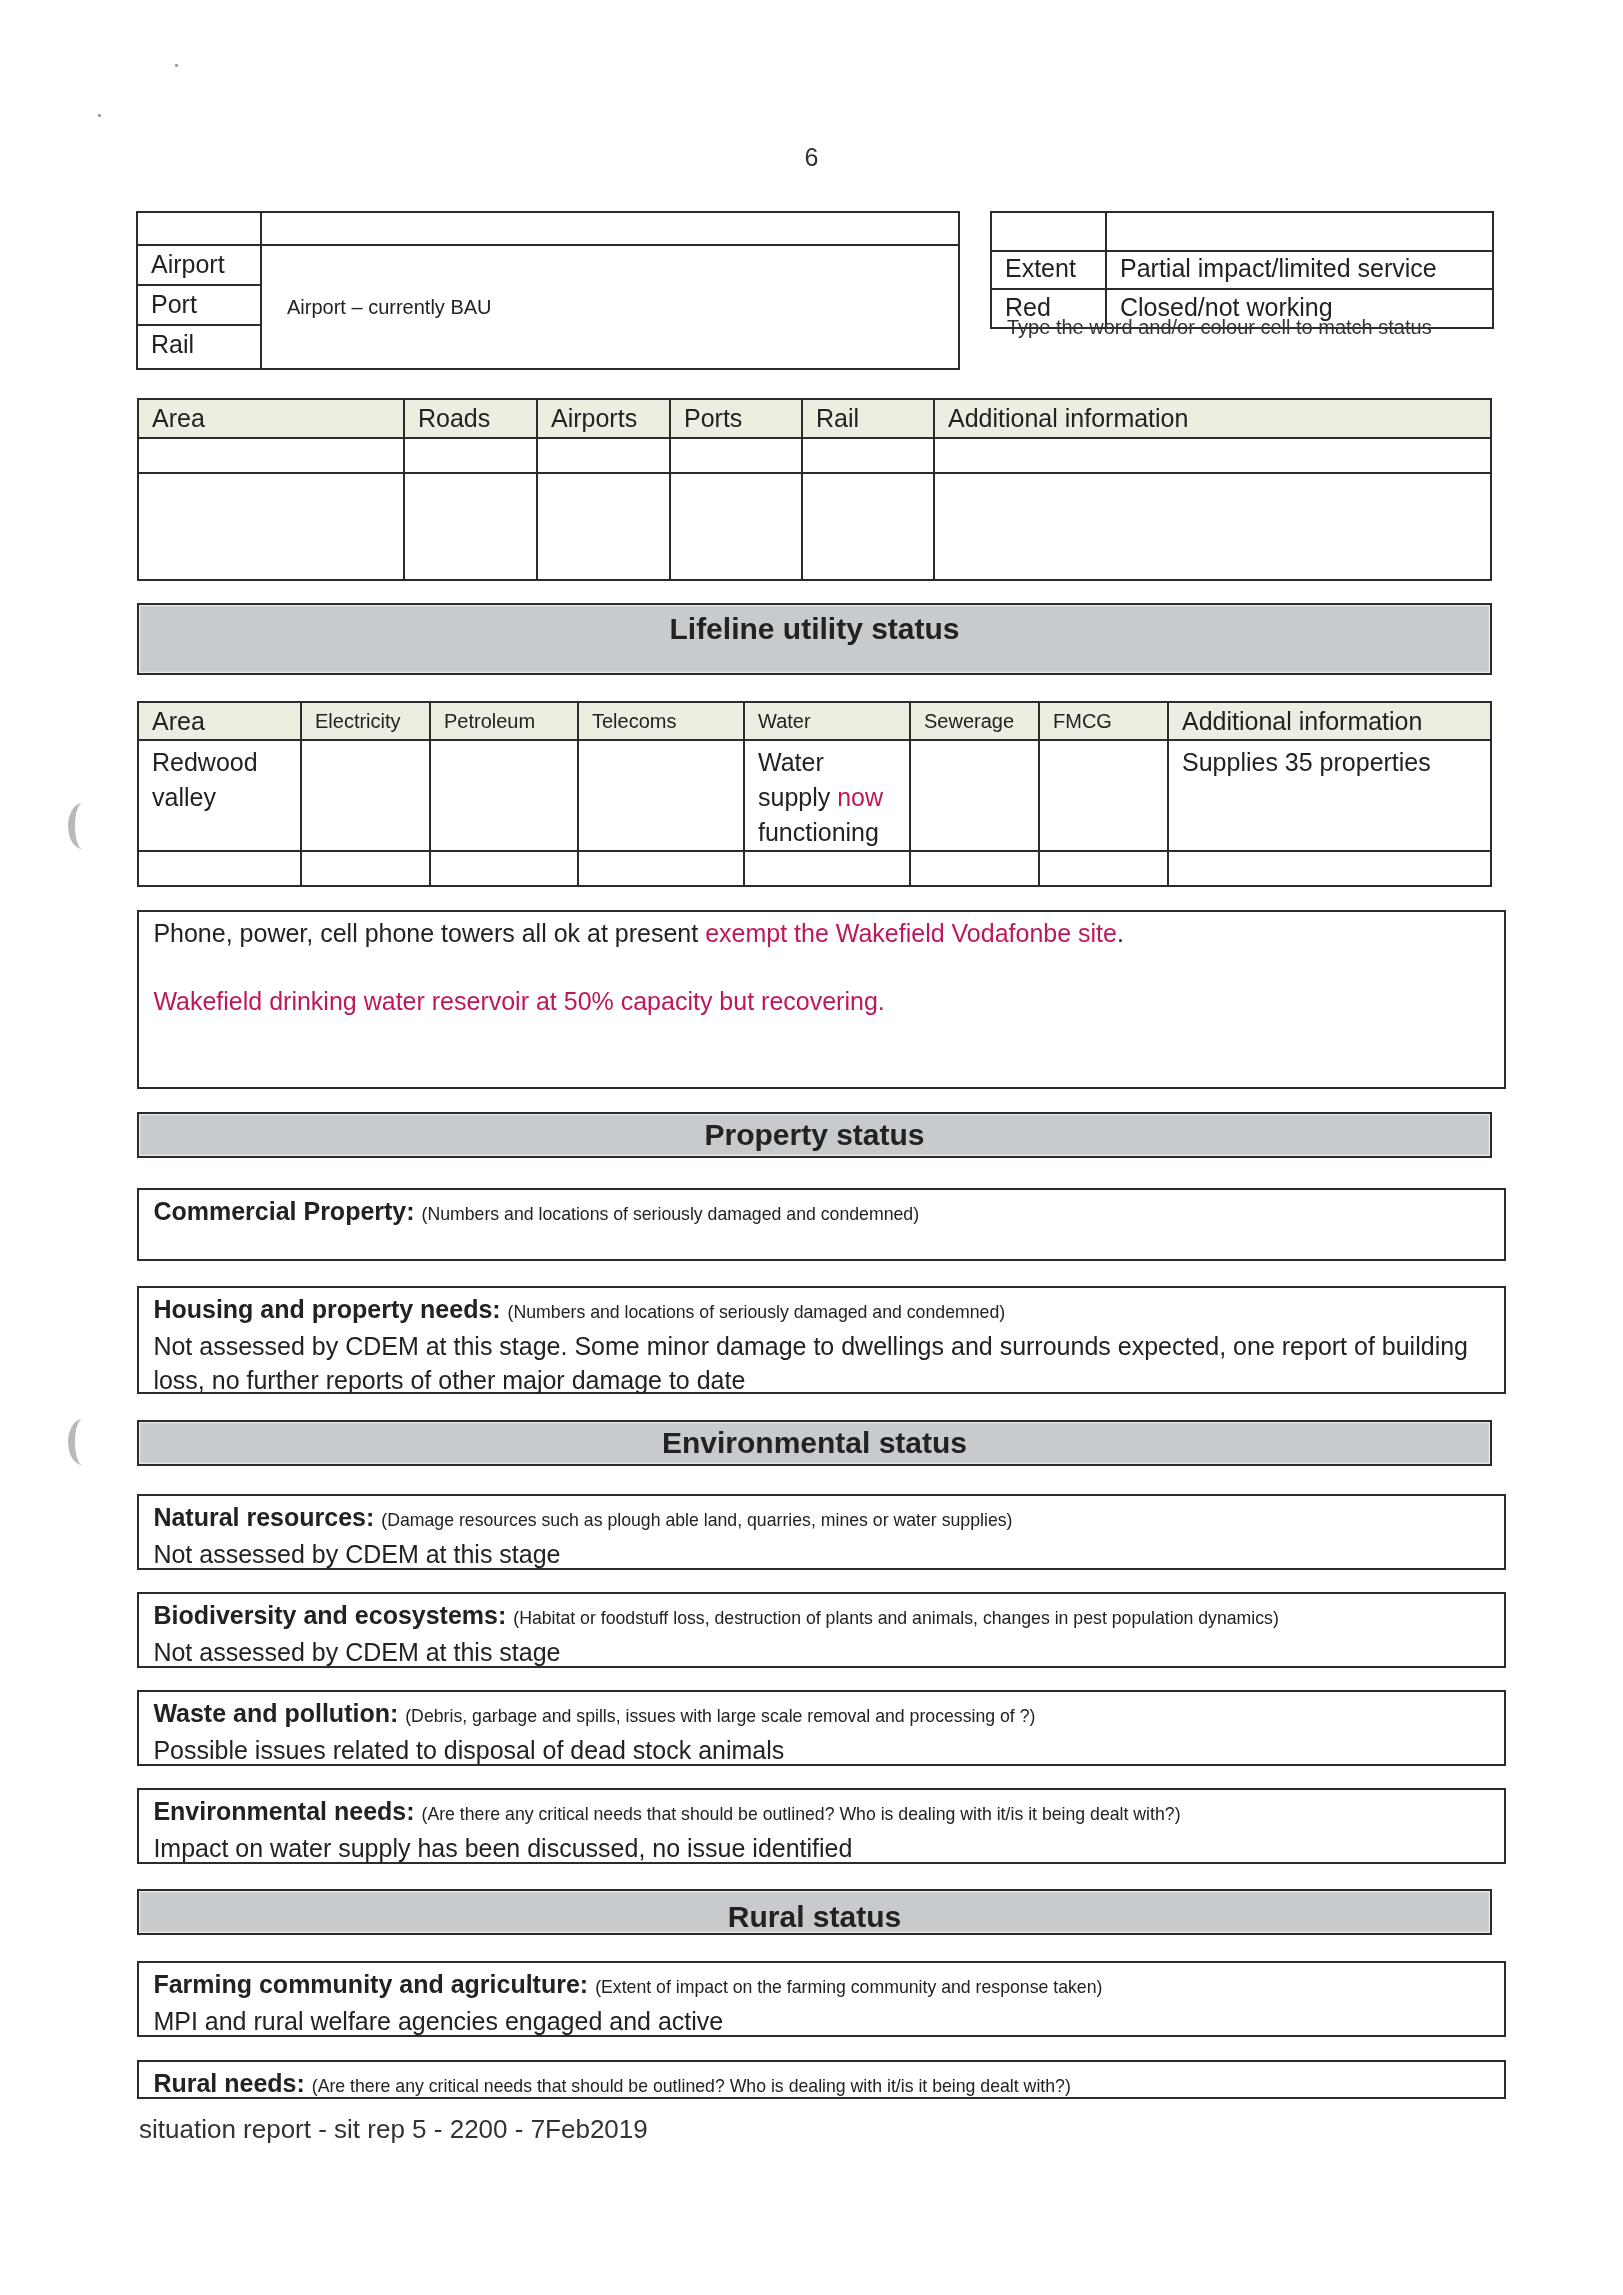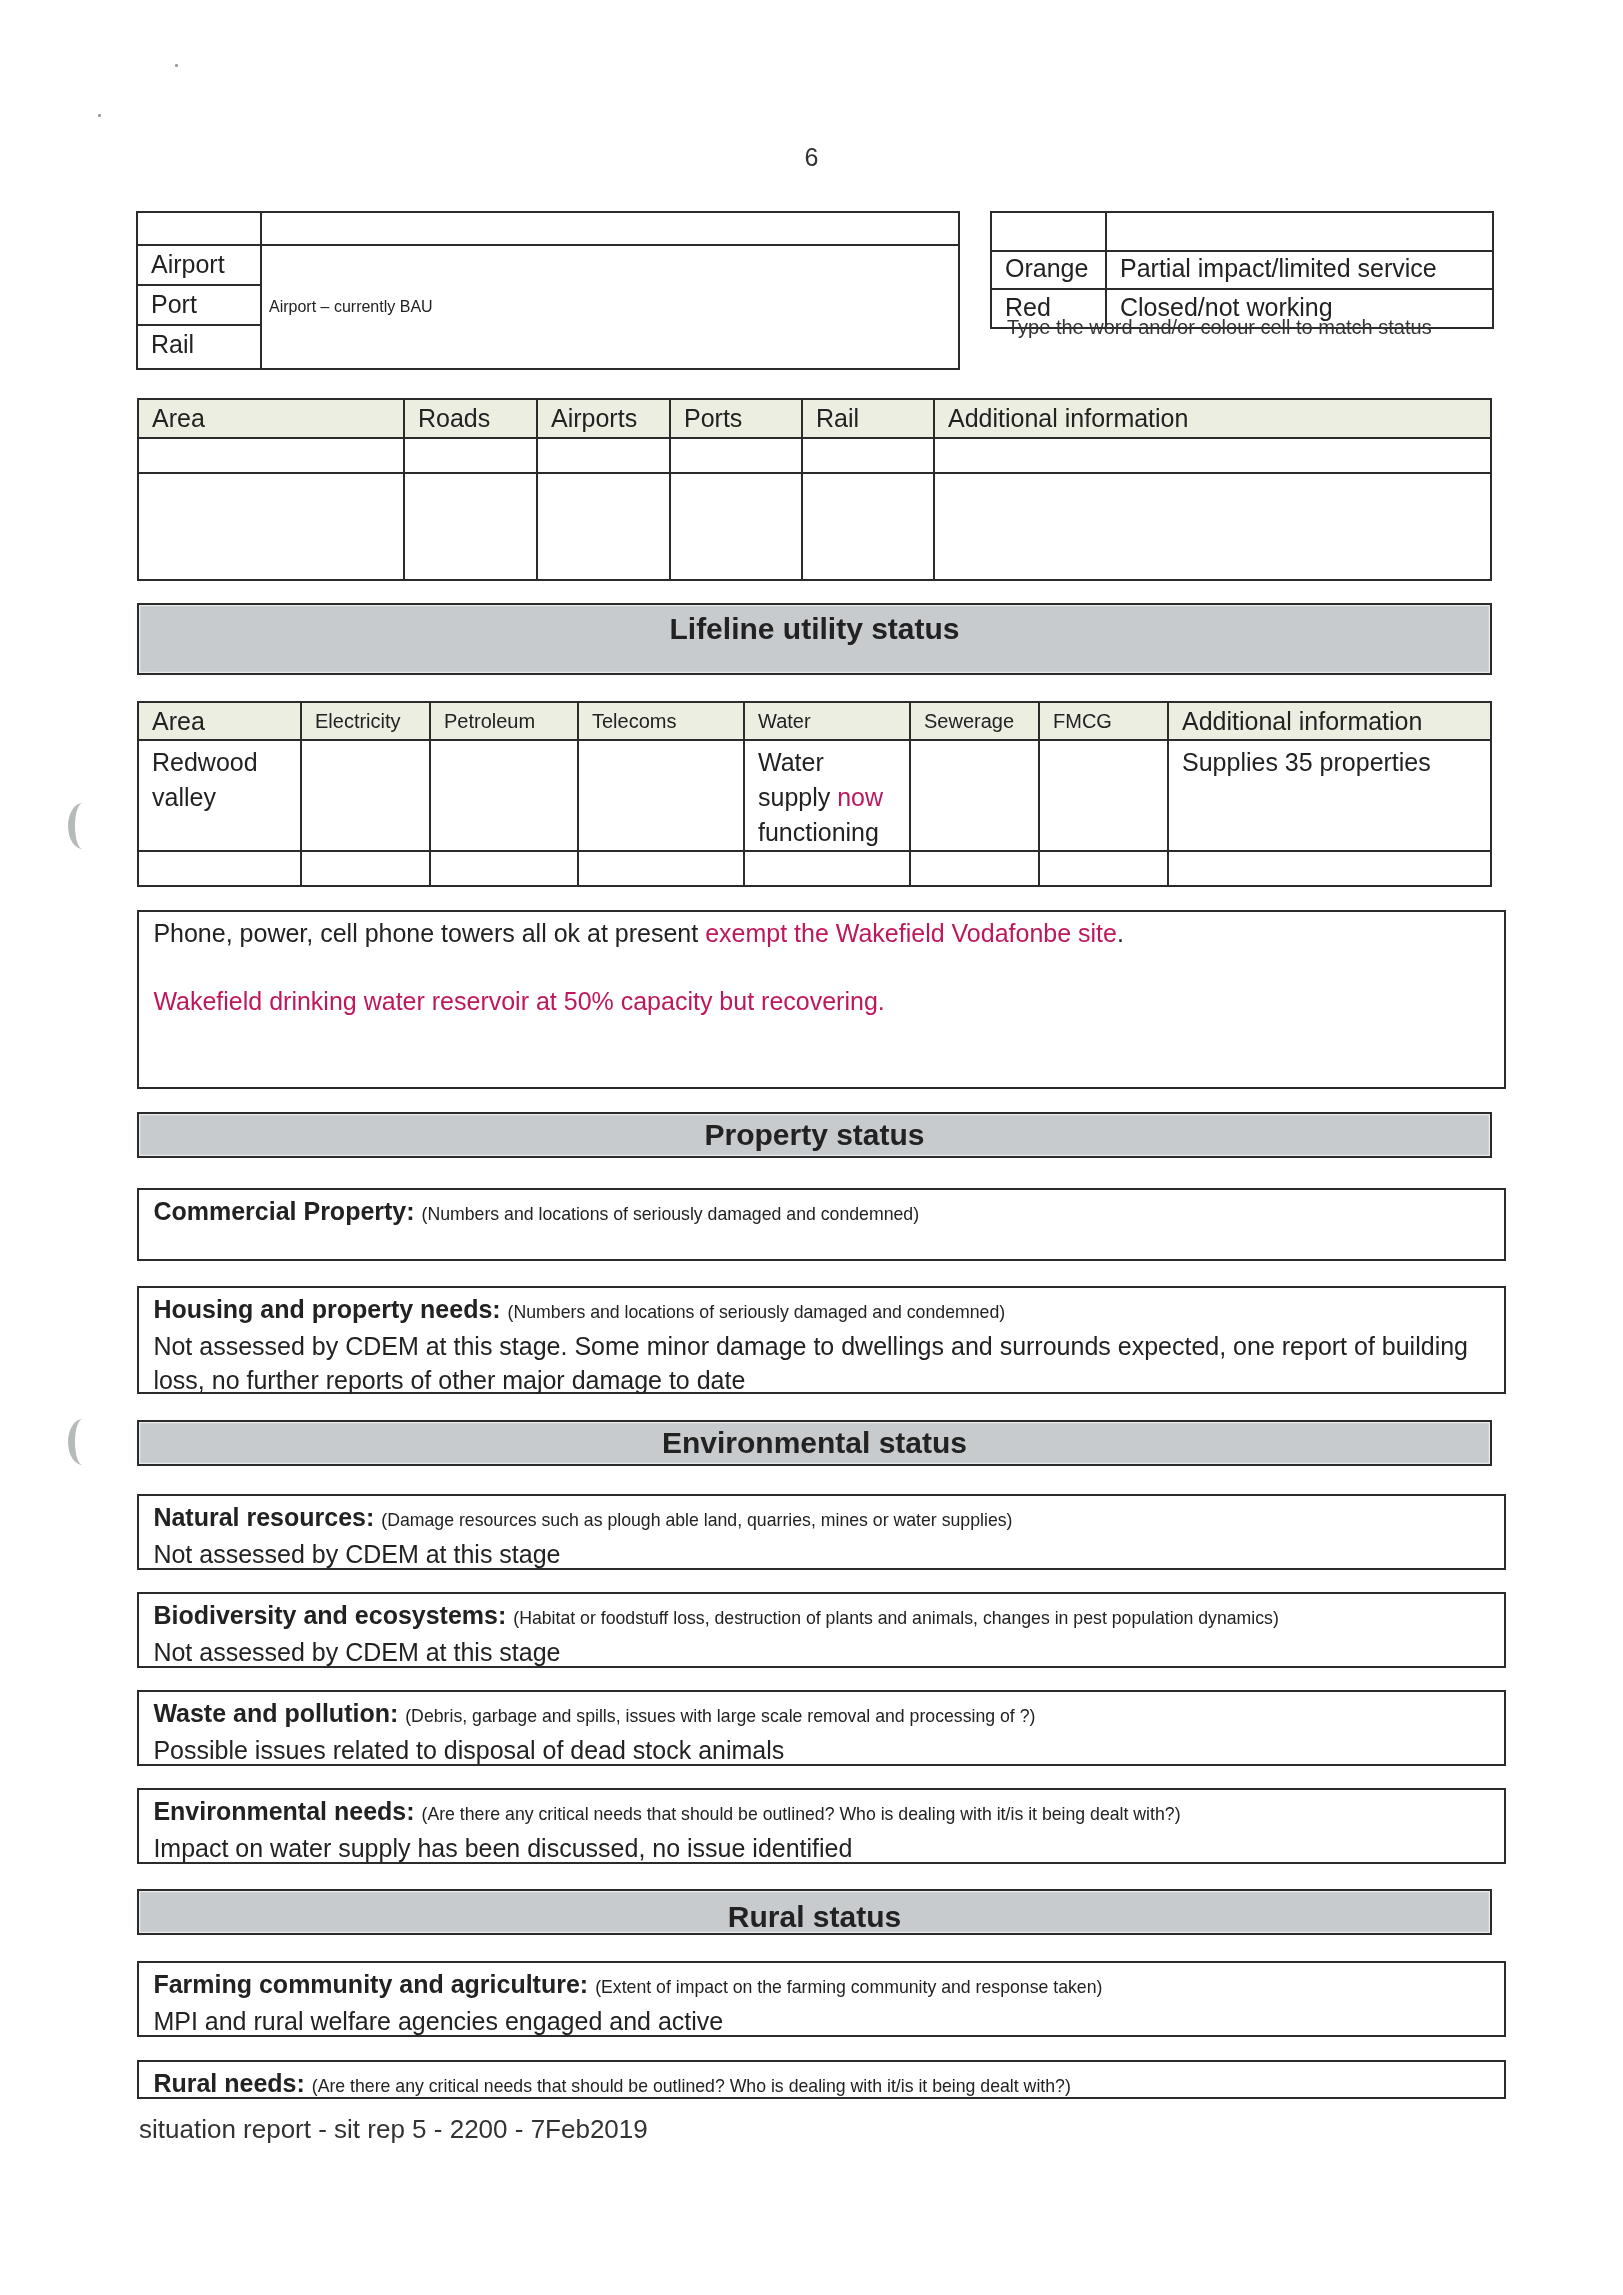--- a/index.html
+++ b/index.html
@@ -17,21 +17,21 @@
     border-radius: 50% 0 0 50%; opacity: 0.75;
   }
 
   table { border-collapse: collapse; table-layout: fixed; }
   td { border: 2px solid #2b2b2b; padding: 0 13px; vertical-align: top; }
 
   
   .t-transport { left: 136px; top: 211px; width: 824px; }
   .t-transport td { font-size: 25px; }
   .t-transport .lbl { height: 34px; padding-top: 3.9px; }
-  .t-transport .val { vertical-align: middle; font-size: 16px; padding-left: 7px; }
+  .t-transport .val { vertical-align: middle; font-size: 20px; padding-left: 25px; }
 
   
   .t-legend { left: 990px; top: 211px; width: 504px; }
   .t-legend td { font-size: 25px; height: 34px; padding-top: 2.6px; }
   .legend-note { left: 1007px; top: 314px; width: 445px; font-size: 20px; line-height: 27.5px; color: #333; }
 
   .hdr { background: #eceee2; }
 
   
   .t-area { left: 137px; top: 398px; width: 1355px; }
@@ -107,21 +107,21 @@
   <colgroup>
       <col style="width:115px">
       <col>
     </colgroup>
   <tbody>
       <tr>
         <td style="height:27.5px"></td>
         <td></td>
       </tr>
   <tr>
-    <td>Orange</td>
+    <td>Extent</td>
     <td>Partial impact/limited service</td>
   </tr>
   <tr>
     <td>Red</td>
     <td>Closed/not working</td>
   </tr>
 </tbody>
   </table>
 <div class="abs legend-note">Type the word and/or colour cell to match status</div>
 

